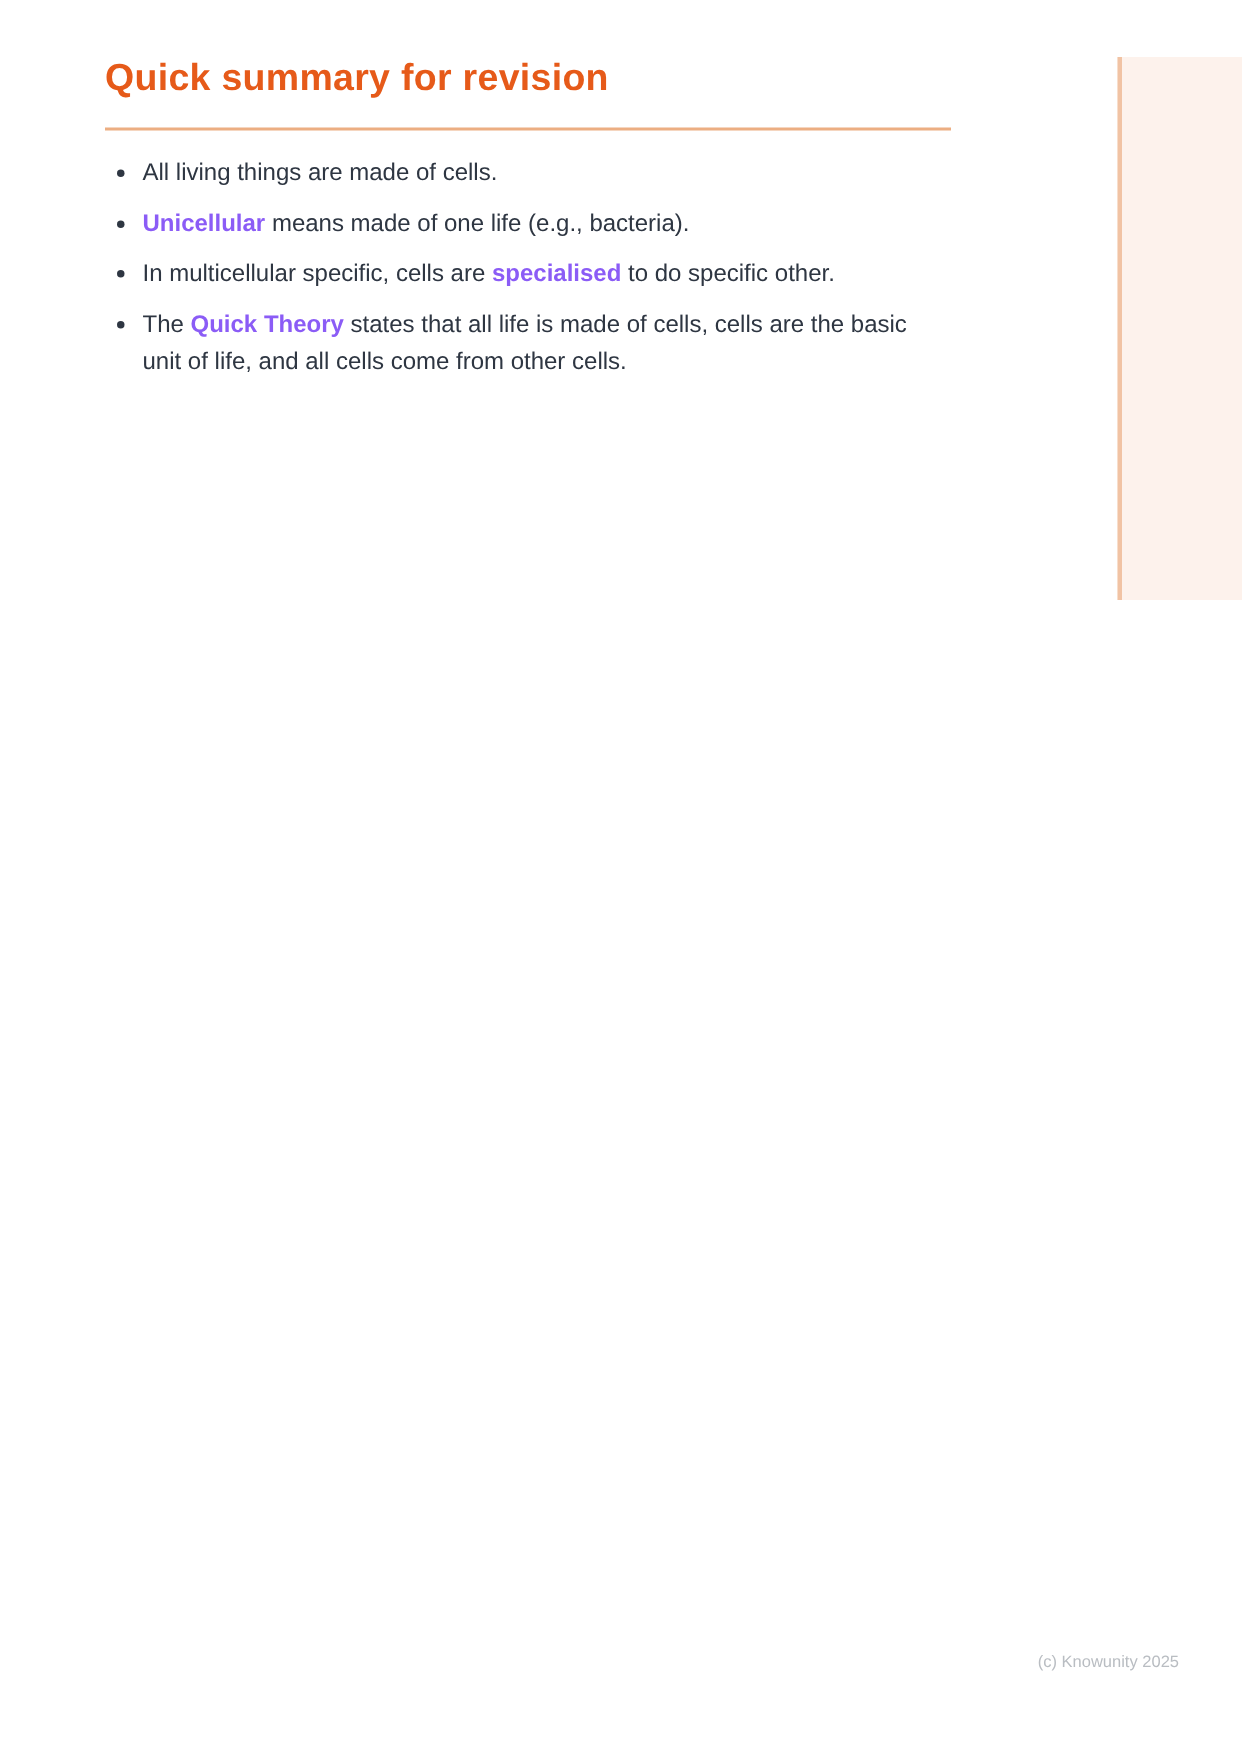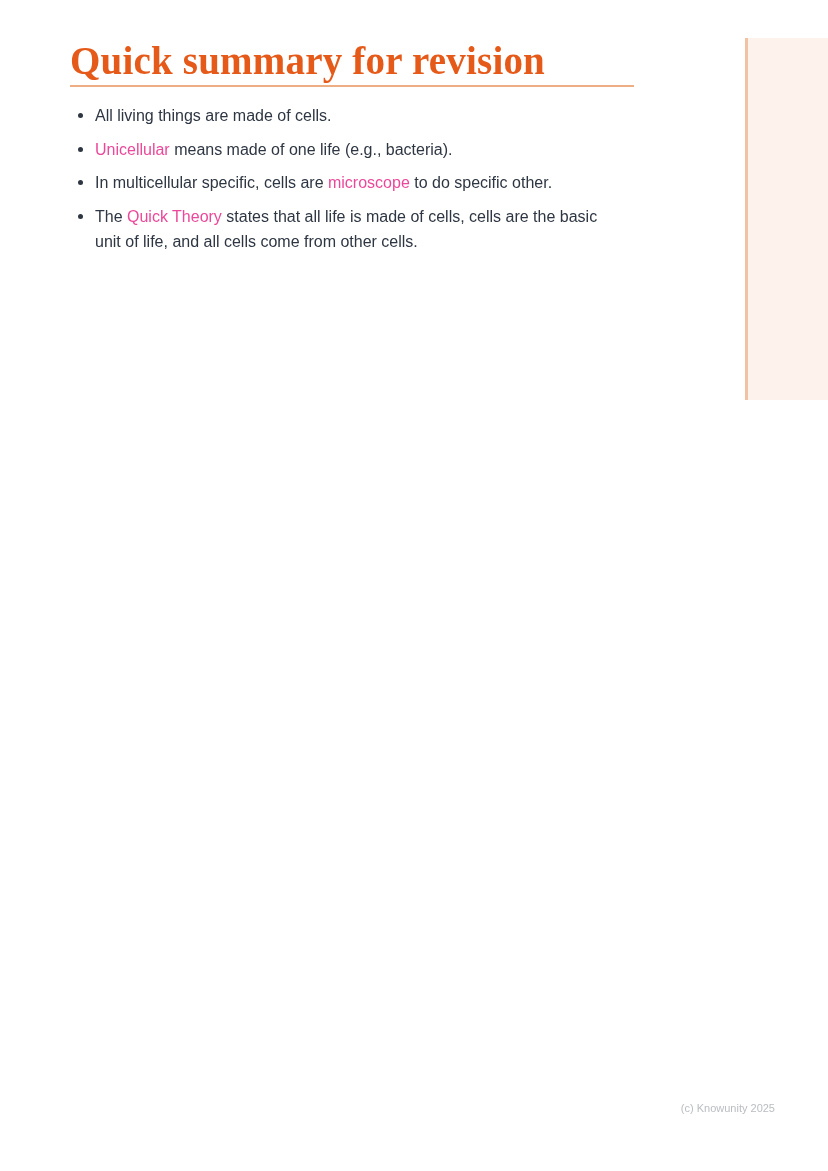--- a/index.html
+++ b/index.html
@@ -13,25 +13,24 @@
     width: 828px;
     height: 1171px;
     background: #ffffff;
     overflow: hidden;
   }
   .page-title {
     position: absolute;
     left: 70px;
     top: 38px;
     margin: 0;
-    font-size: 39px;
+    font-size: 25px;
     font-weight: bold;
     letter-spacing: 0.2px;
     color: #E65A19;
-    font-family: Liberation Serif, serif;
   }
   .title-rule {
     position: absolute;
     left: 70px;
     top: 85px;
     width: 564px;
     height: 2px;
     background: #ECAE82;
     border: none;
   }
@@ -55,53 +54,53 @@
   .bullet-dot {
     position: absolute;
     left: 8px;
     top: 10px;
     width: 5px;
     height: 5px;
     border-radius: 50%;
     background: #2E3642;
   }
   .summary-list b {
-    font-weight: normal;
-    color: #ec4899;
+    font-weight: bold;
+    color: #8b5cf6;
   }
   .side-strip {
     position: absolute;
     right: 0;
     top: 38px;
     width: 80px;
     height: 362px;
     background: #FDF2EC;
     border-left: 3px solid #F1C3A4;
   }
   .footer-copyright {
     position: absolute;
-    right: 53px;
+    right: 42px;
     top: 1102px;
     font-size: 11px;
     color: #B9BDC2;
   }
 </style>
 </head>
 <body>
 
 <div class="page">
 
   <h1 class="page-title">Quick summary for revision</h1>
 
   <div class="title-rule"></div>
 
   <ul class="summary-list">
       <li><span class="bullet-dot"></span><span>All living things are made of cells.</span></li>
       <li><span class="bullet-dot"></span><b>Unicellular</b><span> means made of one life (e.g., bacteria).</span></li>
-      <li><span class="bullet-dot"></span><span>In multicellular specific, cells are </span><b>microscope</b><span> to do specific other.</span></li>
+      <li><span class="bullet-dot"></span><span>In multicellular specific, cells are </span><b>specialised</b><span> to do specific other.</span></li>
       <li><span class="bullet-dot"></span><span>The </span><b>Quick Theory</b><span> states that all life is made of cells, cells are the basic unit of life, and all cells come from other cells.</span></li>
     </ul>
 
   <div class="side-strip"></div>
 
   <div class="footer-copyright">(c) Knowunity 2025</div>
 
 </div>
 
 </body></html>

